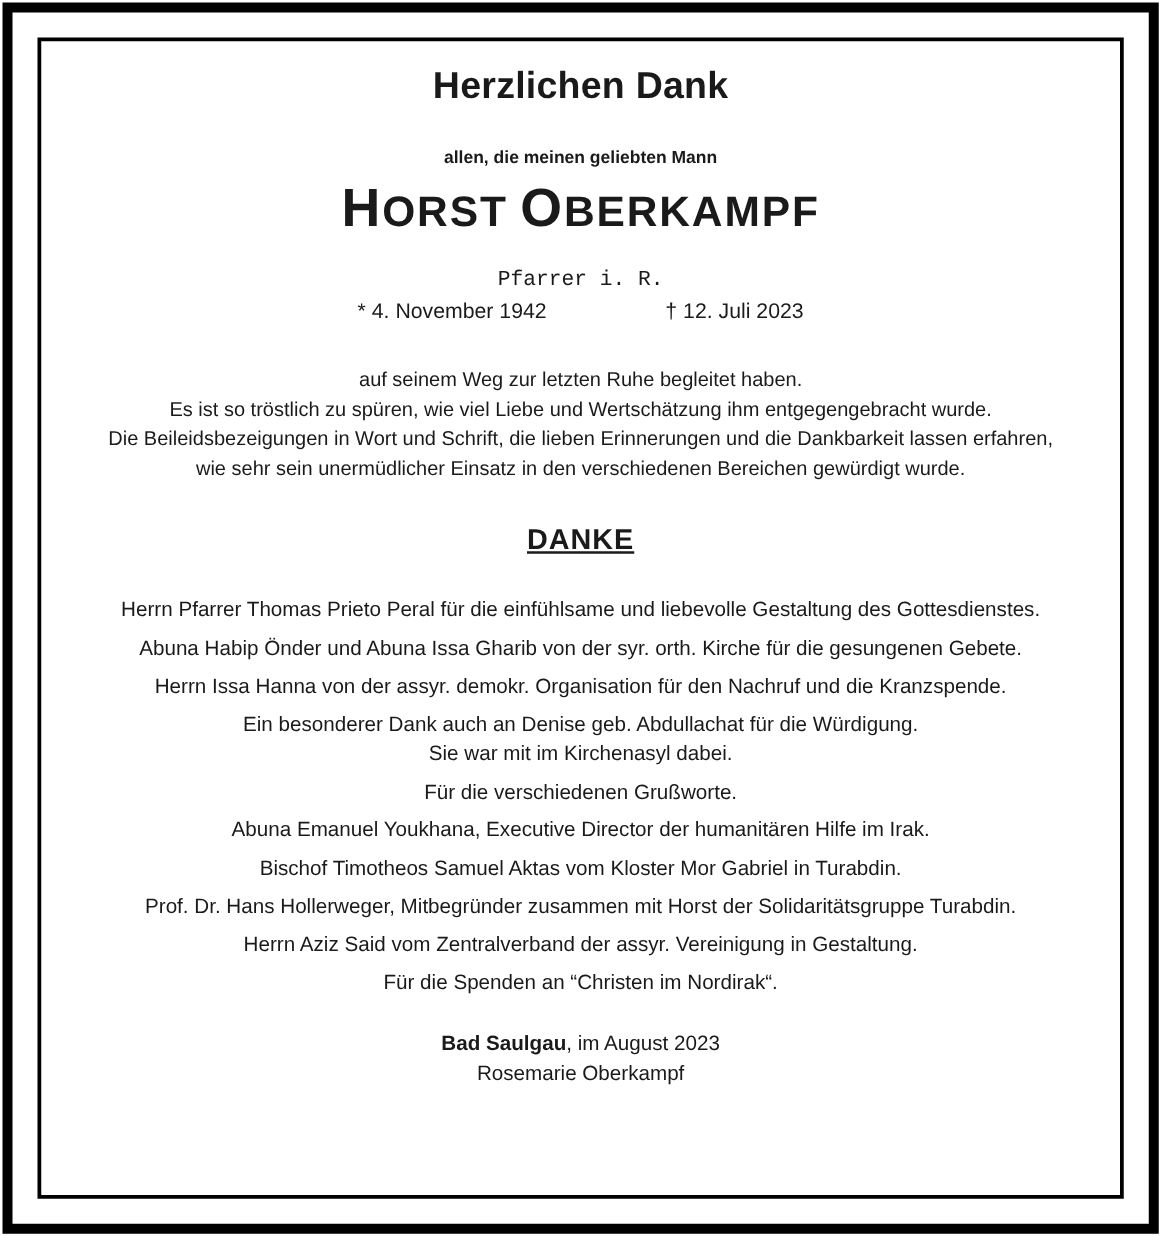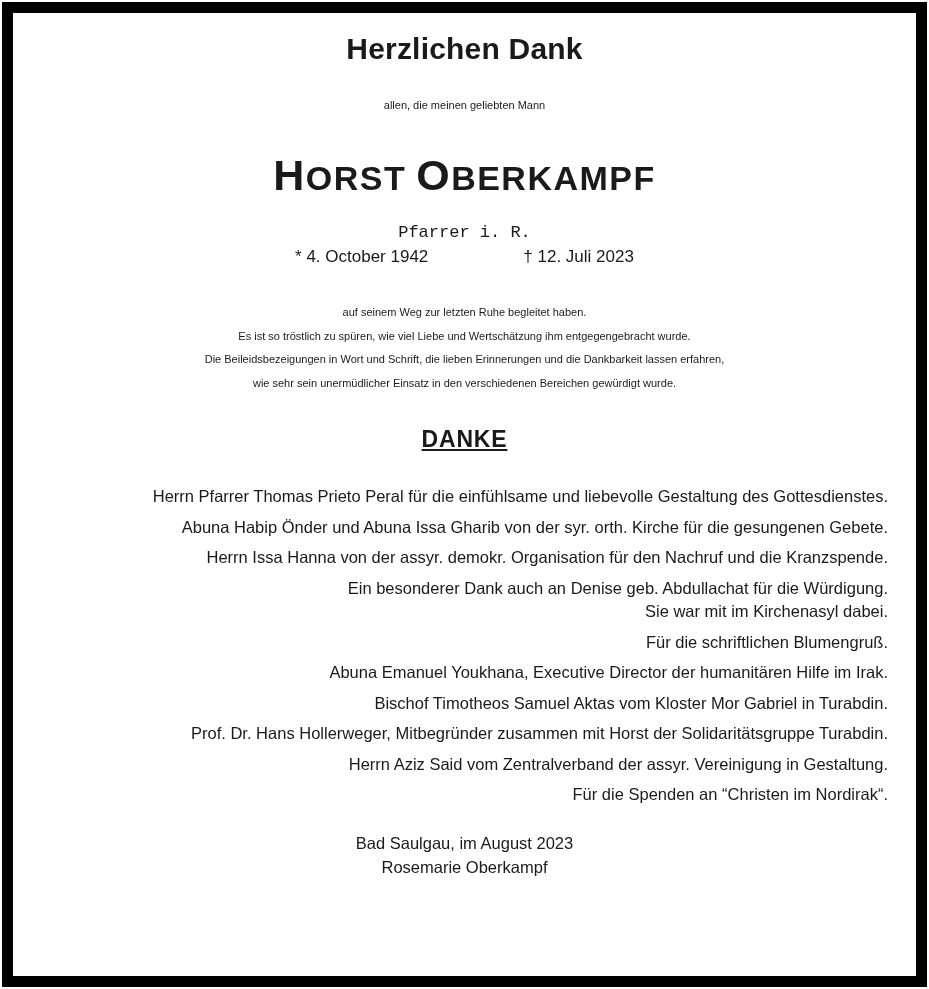--- a/index.html
+++ b/index.html
@@ -7,21 +7,21 @@
     width: 929px; height: 989px;
     font-family: "Liberation Sans", sans-serif;
     color: #1a1a1a;
     overflow: hidden;
   }
   .card-outer {
     box-sizing: border-box;
     width: 925px; height: 985px;
     margin: 2px;
     border: 8px solid #000000;
-    padding: 0;
+    padding: 20px;
     background: #ffffff;
   }
   .card-inner {
     box-sizing: border-box;
     width: 100%; height: 100%;
     border: 3px solid #000000;
     background: #ffffff;
     overflow: hidden;
   }
   .content {
@@ -29,26 +29,27 @@
     padding: 0 28px;
   }
   .title {
     font-size: 30px;
     font-weight: 600;
     margin: 18px 0 0 0;
     line-height: 35px;
     letter-spacing: 0.2px;
   }
   .intro {
-    font-size: 11px;
+    font-size: 14px;
     line-height: 20px;
     margin: 29px 0 0 0;
+    font-weight: bold;
   }
   .name {
-    margin: 37px 0 0 0;
+    margin: 9px 0 0 0;
     font-weight: 600;
     letter-spacing: 1.5px;
     line-height: 47px;
     white-space: nowrap;
   }
   .name .initial { font-size: 43px; }
   .name .rest    { font-size: 34px; }
   .name .word-gap { display: inline-block; width: 10px; }
   .role {
     font-size: 17px;
@@ -58,81 +59,80 @@
   }
   .dates {
     display: flex;
     justify-content: center;
     gap: 95px;
     font-size: 17px;
     line-height: 22px;
     margin: 2px 0 0 0;
   }
   .paragraph {
-    font-size: 11px;
+    font-size: 16px;
     line-height: 23.5px;
     margin: 33px 0 0 0;
   }
   .danke {
     font-size: 23px;
     font-weight: 700;
     letter-spacing: 0.8px;
     margin: 30px 0 0 0;
     line-height: 28px;
     text-decoration: underline;
   }
   .ack-list { margin: 32px 0 0 0; }
   .ack-item {
     font-size: 16.5px;
     line-height: 23.5px;
     margin: 0 0 7px 0;
-    text-align: right;
   }
   .footer {
     margin: 24px 0 0 0;
     font-size: 16.5px;
     line-height: 24px;
   }
-  .bold { font-weight: 400; }
+  .bold { font-weight: 700; }
 </style>
 </head>
 <body>
 
 <div class="card-outer">
   <div class="card-inner">
     <div class="content">
 
       <h1 class="title">Herzlichen Dank</h1>
 
       <p class="intro">allen, die meinen geliebten Mann</p>
 
       <div class="name"><span class="initial">H</span><span class="rest">ORST</span><span class="word-gap"></span><span class="initial">O</span><span class="rest">BERKAMPF</span></div>
 
       <div class="role">Pfarrer i. R.</div>
 
       <div class="dates">
-        <span>* 4. October 1942</span>
+        <span>* 4. November 1942</span>
         <span>† 12. Juli 2023</span>
       </div>
 
       <div class="paragraph">
           <div>auf seinem Weg zur letzten Ruhe begleitet haben.</div>
           <div>Es ist so tröstlich zu spüren, wie viel Liebe und Wertschätzung ihm entgegengebracht wurde.</div>
           <div>Die Beileidsbezeigungen in Wort und Schrift, die lieben Erinnerungen und die Dankbarkeit lassen erfahren,</div>
           <div>wie sehr sein unermüdlicher Einsatz in den verschiedenen Bereichen gewürdigt wurde.</div>
         </div>
 
       <h2 class="danke">DANKE</h2>
 
       <div class="ack-list">
           <div class="ack-item">Herrn Pfarrer Thomas Prieto Peral für die einfühlsame und liebevolle Gestaltung des Gottesdienstes.</div>
           <div class="ack-item">Abuna Habip Önder und Abuna Issa Gharib von der syr. orth. Kirche für die gesungenen Gebete.</div>
           <div class="ack-item">Herrn Issa Hanna von der assyr. demokr. Organisation für den Nachruf und die Kranzspende.</div>
           <div class="ack-item">Ein besonderer Dank auch an Denise geb. Abdullachat für die Würdigung.<br>Sie war mit im Kirchenasyl dabei.</div>
-          <div class="ack-item">Für die schriftlichen Blumengruß.</div>
+          <div class="ack-item">Für die verschiedenen Grußworte.</div>
           <div class="ack-item">Abuna Emanuel Youkhana, Executive Director der humanitären Hilfe im Irak.</div>
           <div class="ack-item">Bischof Timotheos Samuel Aktas vom Kloster Mor Gabriel in Turabdin.</div>
           <div class="ack-item">Prof. Dr. Hans Hollerweger, Mitbegründer zusammen mit Horst der Solidaritätsgruppe Turabdin.</div>
           <div class="ack-item">Herrn Aziz Said vom Zentralverband der assyr. Vereinigung in Gestaltung.</div>
           <div class="ack-item">Für die Spenden an “Christen im Nordirak“.</div>
         </div>
 
       <div class="footer">
         <div><span class="bold">Bad Saulgau</span><span>, im August 2023</span></div>
         <div>Rosemarie Oberkampf</div>

